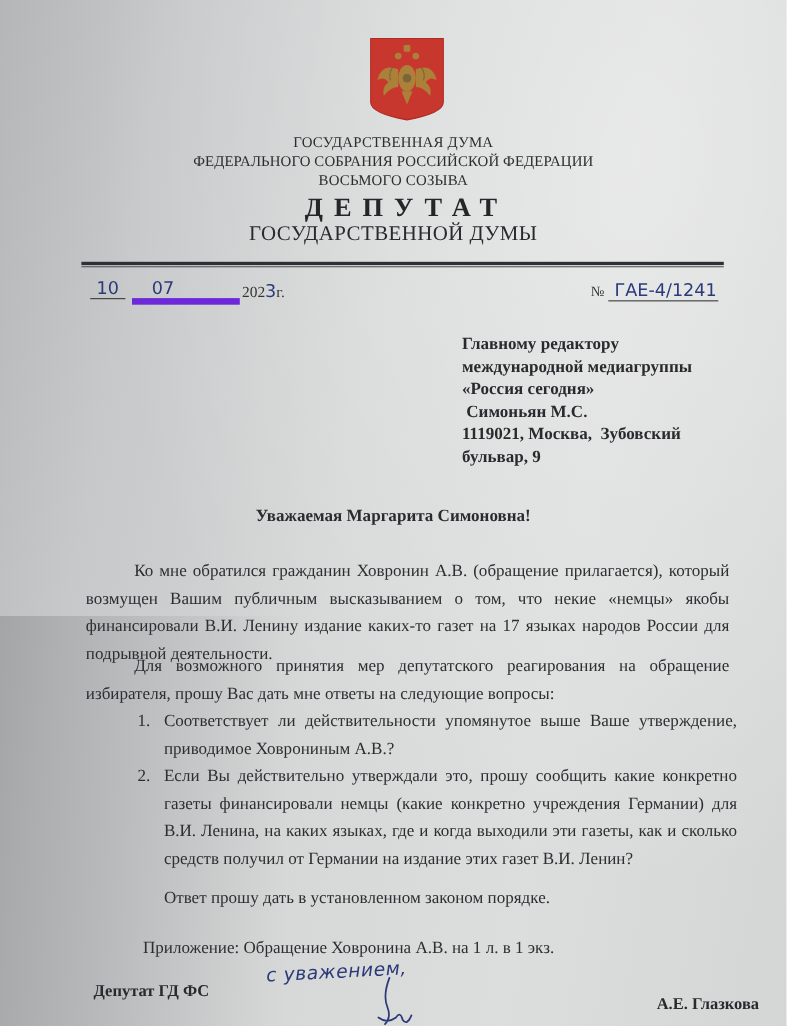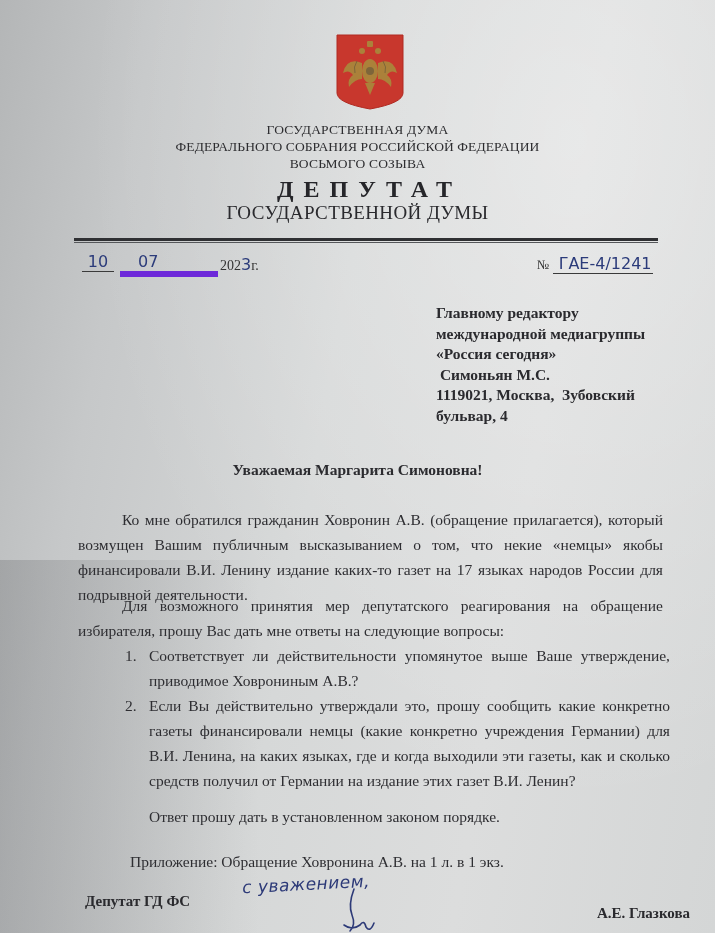--- a/index.html
+++ b/index.html
@@ -99,21 +99,21 @@
       box-sizing: border-box;
     }
     .addressee {
       position: absolute;
       left: 420px; top: 303px;
       font-weight: bold;
       font-size: 15.5px;
       line-height: 20.5px;
       color: #2a2a2e;
     }
-    .addressee div { white-space: pre; margin-left: 16px; }
+    .addressee div { white-space: pre; }
     .salutation {
       position: absolute;
       left: 0; width: 715px;
       top: 461px;
       text-align: center;
       font-weight: bold;
       font-size: 15.5px;
       color: #2b2b2f;
     }
     .body-text {
@@ -212,21 +212,21 @@
     <span class="dyear"><span>202</span><span class="hand">3</span><span>г.</span></span>
     <span class="num"><span>№</span> <span class="num-val hand">ГАЕ-4/1241</span></span>
   </div>
 
   <div class="addressee">
     <div>Главному редактору</div>
     <div>международной медиагруппы</div>
     <div>«Россия сегодня»</div>
     <div> Симоньян М.С.</div>
     <div>1119021, Москва,  Зубовский</div>
-    <div>бульвар, 4</div>
+    <div>бульвар, 9</div>
   </div>
 
   <div class="salutation">Уважаемая Маргарита Симоновна!</div>
 
   <div class="body-text p1 indent">Ко мне обратился гражданин  Ховронин  А.В. (обращение прилагается), который возмущен Вашим публичным высказыванием о том, что некие «немцы» якобы финансировали В.И. Ленину издание каких-то газет на 17 языках народов России для подрывной деятельности.</div>
   <div class="body-text p2 indent">Для возможного принятия мер депутатского реагирования на обращение избирателя, прошу Вас дать мне ответы на следующие вопросы:</div>
 
   <div class="list li1">
     <div class="list-item">
       <span class="list-num">1.</span>

